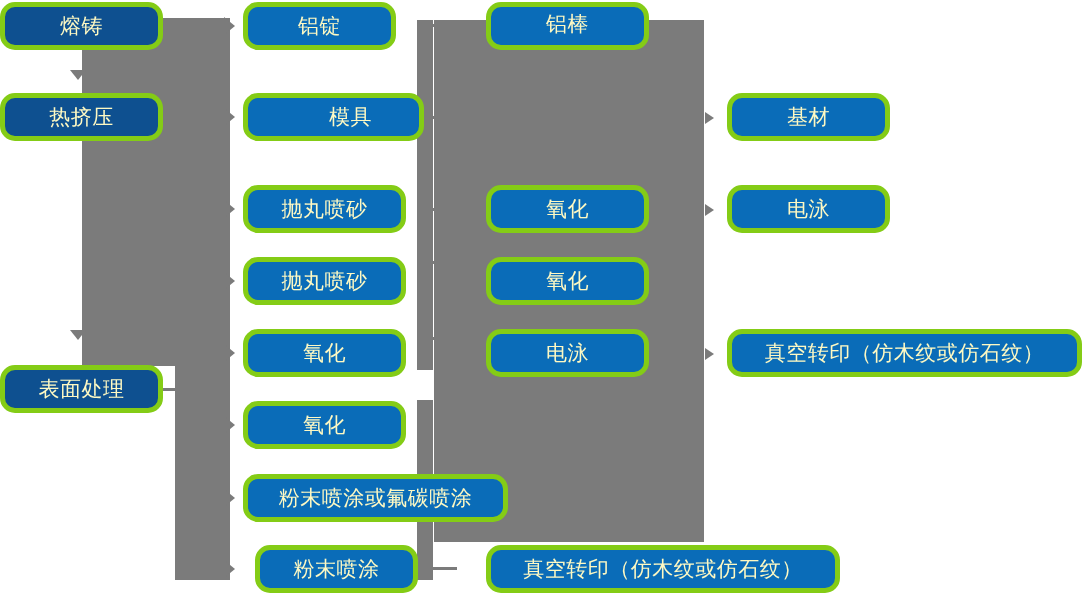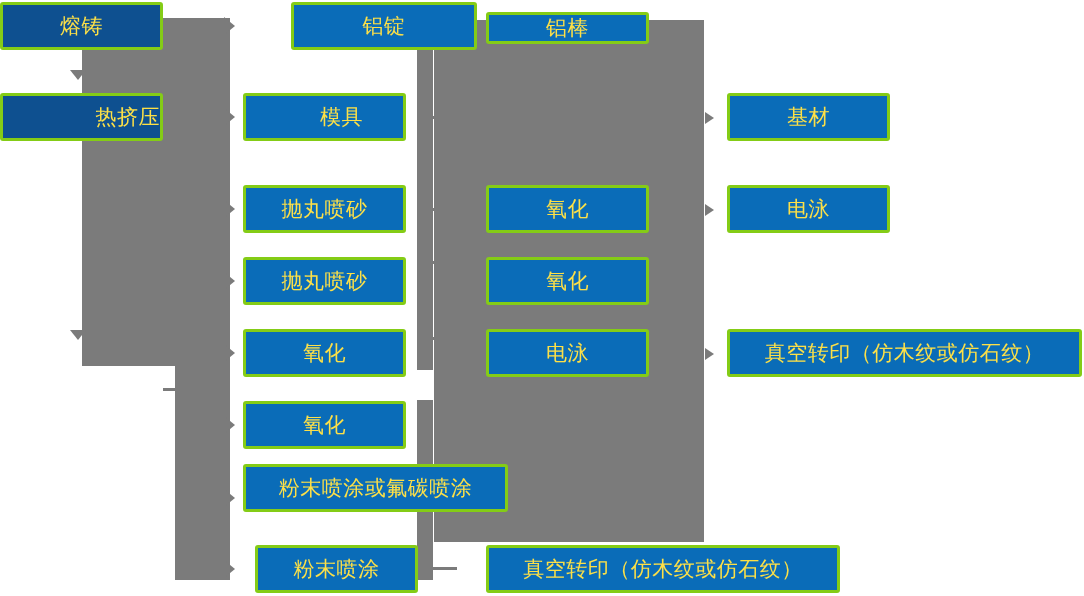--- a/index.html
+++ b/index.html
@@ -21,26 +21,26 @@
   .arrow-sm{position:absolute;width:0;height:0;
     border-top:6px solid transparent;border-bottom:6px solid transparent;
     border-left:9px solid #7b7b7b;}
   .stub{position:absolute;height:3px;background:#7b7b7b;}
 
   
   .box{
     position:absolute;
     box-sizing:border-box;
     display:flex;align-items:center;justify-content:center;
-    color:#fde047;
+    color:#fef9c3;
     font-size:21px;
     line-height:1.1;
     letter-spacing:0.5px;
-    border:3px solid #84cc16;
-    border-radius:3px;
+    border:5px solid #84cc16;
+    border-radius:15px;
     white-space:nowrap;
   }
   .box.dark{background:#0e5090;}
   .box.mid {background:#0a6cb8;}
   
   .box.mid::after{
     content:"";position:absolute;left:2px;right:-2px;bottom:-3px;height:3px;
     background:rgba(10,108,184,0.85);border-radius:0 0 3px 3px;z-index:-1;
   }
   .box.mid::before{
@@ -79,50 +79,53 @@
 
   <div class="gray" style="left:434px;top:20px;width:270px;height:522px;"></div>
 
   <div class="arrow-sm" style="left:705px;top:112px;"></div>
   <div class="arrow-sm" style="left:705px;top:204px;"></div>
   <div class="arrow-sm" style="left:705px;top:348px;"></div>
 
   <div class="box dark" style="left:0px;top:2px;width:163px;height:48px;">
     <span>熔铸</span>
   </div>
-  <div class="box dark" style="left:0px;top:93px;width:163px;height:48px;justify-content:flex-end;">
+  <div class="box dark" style="left:0px;top:93px;width:163px;height:48px;">
     <span>热挤压</span>
   </div>
+  <div class="box dark" style="left:0px;top:365px;width:163px;height:48px;">
+    <span>表面处理</span>
+  </div>
 
-  <div class="box mid" style="left:243px;top:2px;width:186px;height:48px;margin-left:48px;">
+  <div class="box mid" style="left:243px;top:2px;width:153px;height:48px;">
     <span>铝锭</span>
   </div>
-  <div class="box mid" style="left:243px;top:93px;width:163px;height:48px;padding-left:34px;">
+  <div class="box mid" style="left:243px;top:93px;width:181px;height:48px;padding-left:34px;">
     <span>模具</span>
   </div>
   <div class="box mid" style="left:243px;top:185px;width:163px;height:48px;">
     <span>抛丸喷砂</span>
   </div>
   <div class="box mid" style="left:243px;top:257px;width:163px;height:48px;">
     <span>抛丸喷砂</span>
   </div>
   <div class="box mid" style="left:243px;top:329px;width:163px;height:48px;">
     <span>氧化</span>
   </div>
   <div class="box mid" style="left:243px;top:401px;width:163px;height:48px;">
     <span>氧化</span>
   </div>
-  <div class="box mid" style="left:243px;top:464px;width:265px;height:48px;">
+  <div class="box mid" style="left:243px;top:474px;width:265px;height:48px;">
     <span>粉末喷涂或氟碳喷涂</span>
   </div>
   <div class="box mid" style="left:243px;top:545px;width:163px;height:48px;margin-left:12px;">
     <span>粉末喷涂</span>
   </div>
 
-  <div class="box mid" style="left:486px;top:12px;width:163px;height:32px;">
+  <div class="box mid" style="left:486px;top:2px;width:163px;height:48px;font-family:Liberation Mono, monospace;">
     <span>铝棒</span>
   </div>
   <div class="box mid" style="left:486px;top:185px;width:163px;height:48px;">
     <span>氧化</span>
   </div>
   <div class="box mid" style="left:486px;top:257px;width:163px;height:48px;">
     <span>氧化</span>
   </div>
   <div class="box mid" style="left:486px;top:329px;width:163px;height:48px;">
     <span>电泳</span>

